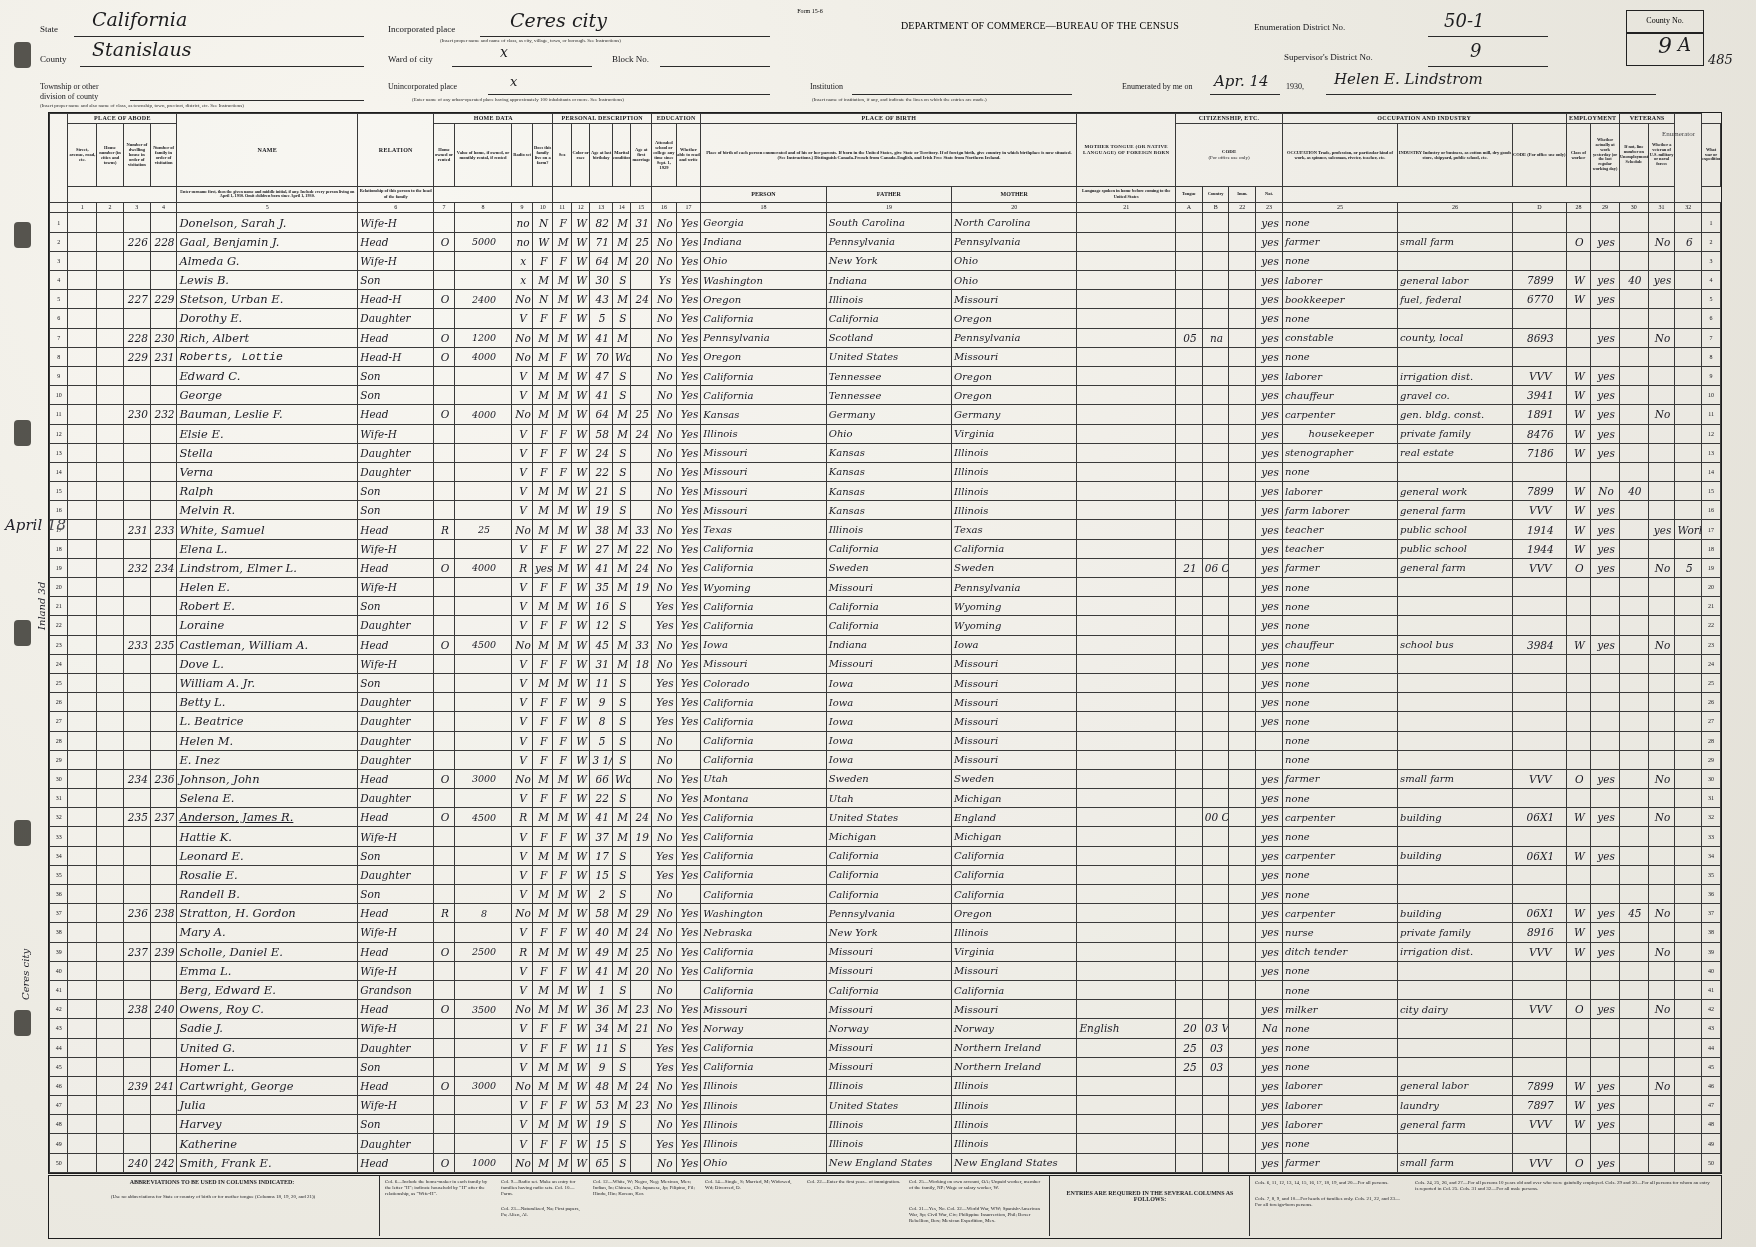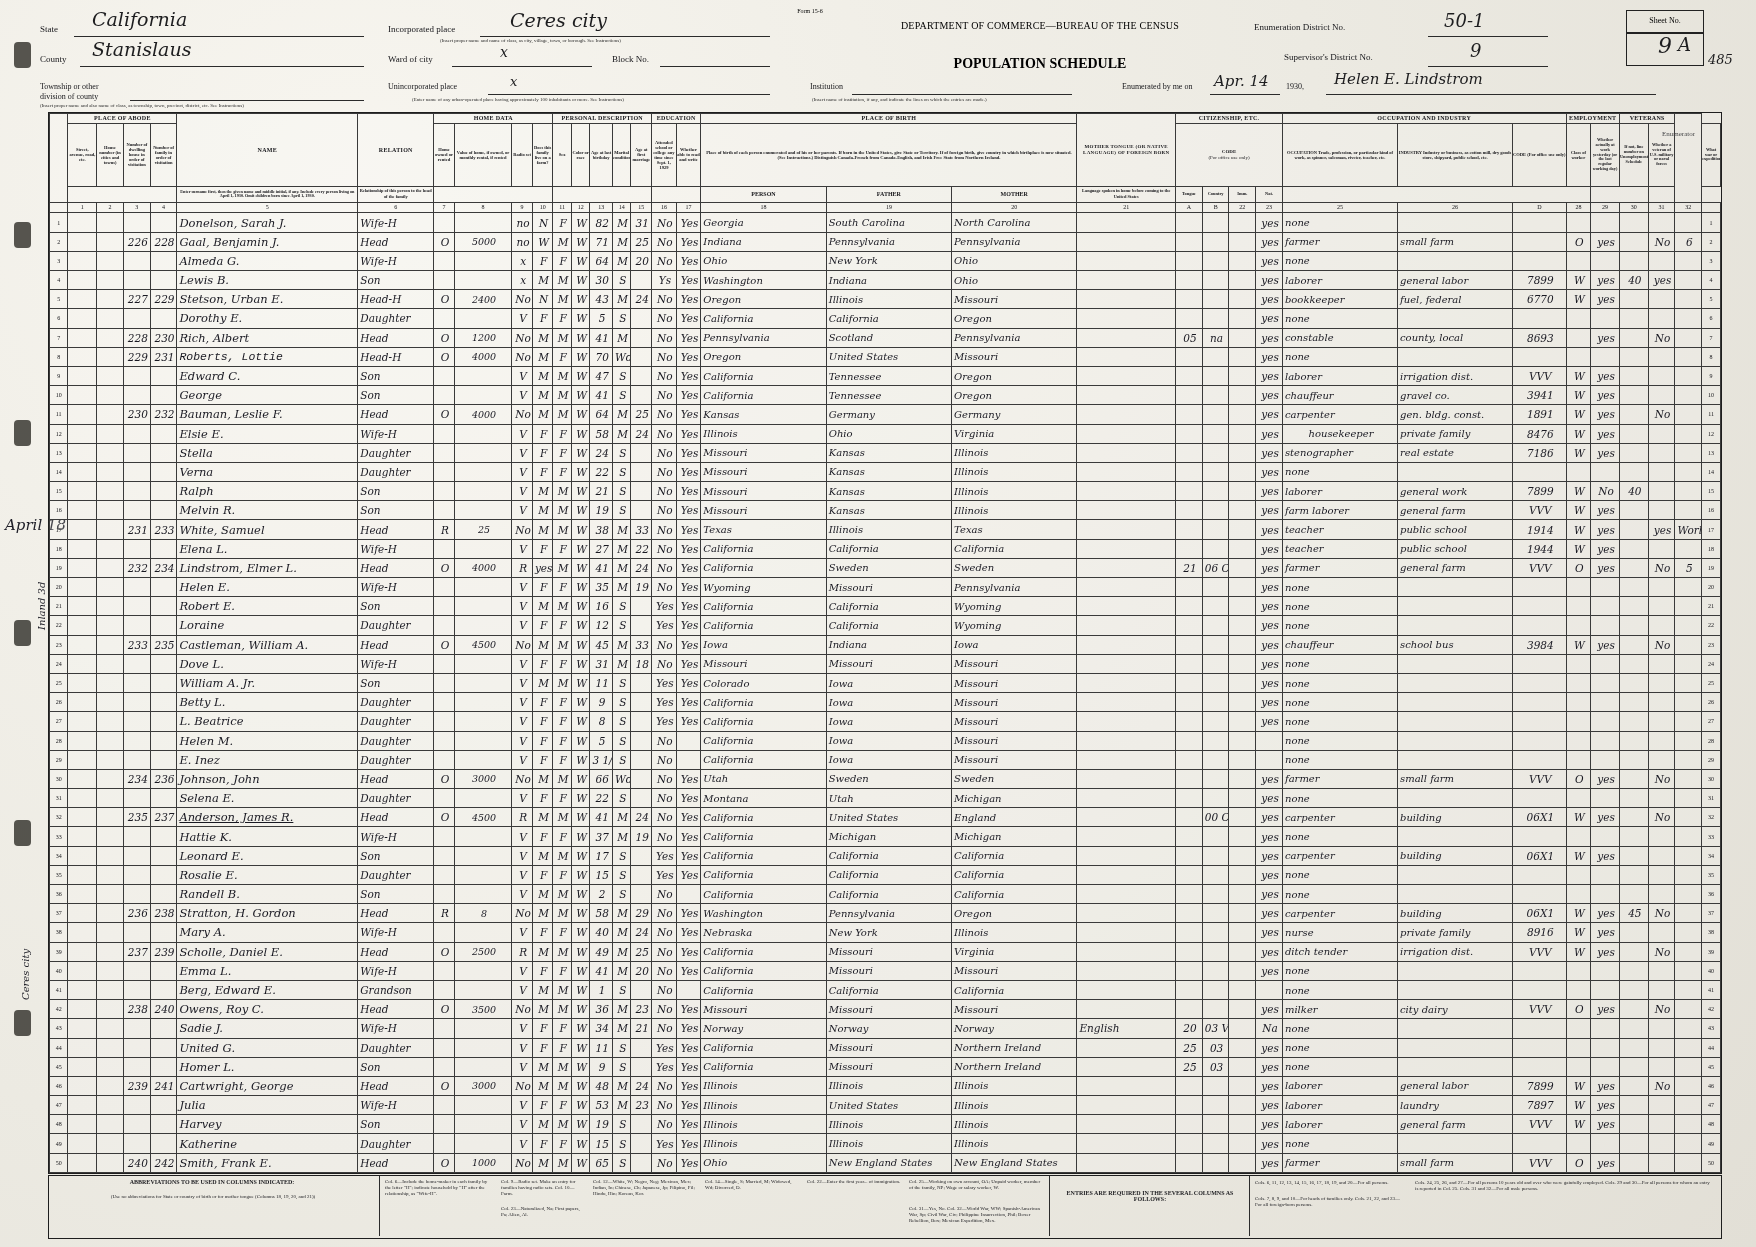--- a/index.html
+++ b/index.html
@@ -125,21 +125,20 @@
     <div class="hdr-lbl" style="left:572px;top:46px;">Block No.</div>
     <div class="hdr-line" style="left:620px;top:58px;width:110px;"></div>
 
     <div class="hdr-lbl" style="left:348px;top:74px;font-size:8px;">Unincorporated place</div>
     <div class="hdr-line" style="left:448px;top:86px;width:282px;"></div>
     <div class="hdr-val script" style="left:470px;top:66px;font-size:13px;">x</div>
     <div class="hdr-sub" style="left:372px;top:89px;width:358px;">(Enter name of any urban-operated place having approximately 100 inhabitants or more. See Instructions)</div>
 
     <div class="formno" style="left:740px;top:0px;width:60px;">Form 15-6</div>
     <div class="center-title ct1" style="left:700px;top:12px;width:600px;">DEPARTMENT OF COMMERCE—BUREAU OF THE CENSUS</div>
-    <div class="center-title ct3" style="left:700px;top:48px;width:600px;">POPULATION SCHEDULE</div>
 
     <div class="hdr-lbl" style="left:770px;top:74px;font-size:8px;">Institution</div>
     <div class="hdr-line" style="left:812px;top:86px;width:220px;"></div>
     <div class="hdr-sub" style="left:772px;top:89px;width:300px;">(Insert name of institution, if any, and indicate the lines on which the entries are made.)</div>
 
     <div class="hdr-lbl" style="left:1082px;top:74px;font-size:8px;">Enumerated by me on</div>
     <div class="hdr-line" style="left:1170px;top:86px;width:70px;"></div>
     <div class="hdr-val script" style="left:1174px;top:64px;font-size:15px;">Apr. 14</div>
     <div class="hdr-lbl" style="left:1246px;top:74px;font-size:8px;">1930,</div>
     <div class="hdr-line" style="left:1286px;top:86px;width:330px;"></div>
@@ -148,21 +147,21 @@
 
     <div class="hdr-lbl" style="left:1214px;top:14px;font-size:9px;">Enumeration District No.</div>
     <div class="hdr-line" style="left:1388px;top:28px;width:120px;"></div>
     <div class="hdr-val script" style="left:1404px;top:2px;font-size:18px;">50-1</div>
 
     <div class="hdr-lbl" style="left:1244px;top:44px;font-size:9px;">Supervisor's District No.</div>
     <div class="hdr-line" style="left:1388px;top:58px;width:120px;"></div>
     <div class="hdr-val script" style="left:1430px;top:32px;font-size:18px;">9</div>
 
     <div class="sheetbox" style="left:1586px;top:2px;width:76px;height:22px;">
-      <div style="font-size:8px;text-align:center;padding-top:5px;font-family:'Liberation Serif',serif;">Sheet No.</div>
+      <div style="font-size:8px;text-align:center;padding-top:5px;font-family:'Liberation Serif',serif;">County No.</div>
     </div>
     <div class="sheetbox" style="left:1586px;top:24px;width:76px;height:32px;">
       <div class="script" style="font-size:22px;text-align:center;">9</div>
     </div>
     <div class="script" style="position:absolute;left:1638px;top:26px;font-size:18px;">A</div>
     <div class="script" style="position:absolute;left:1668px;top:44px;font-size:13px;">485</div>
   </div>
 
   <div class="edge-note" style="left:5px;top:516px;font-size:15px;">April 18</div>
   <div class="edge-note rot" style="left:36px;top:630px;font-size:10px;">Inland 3d</div>

